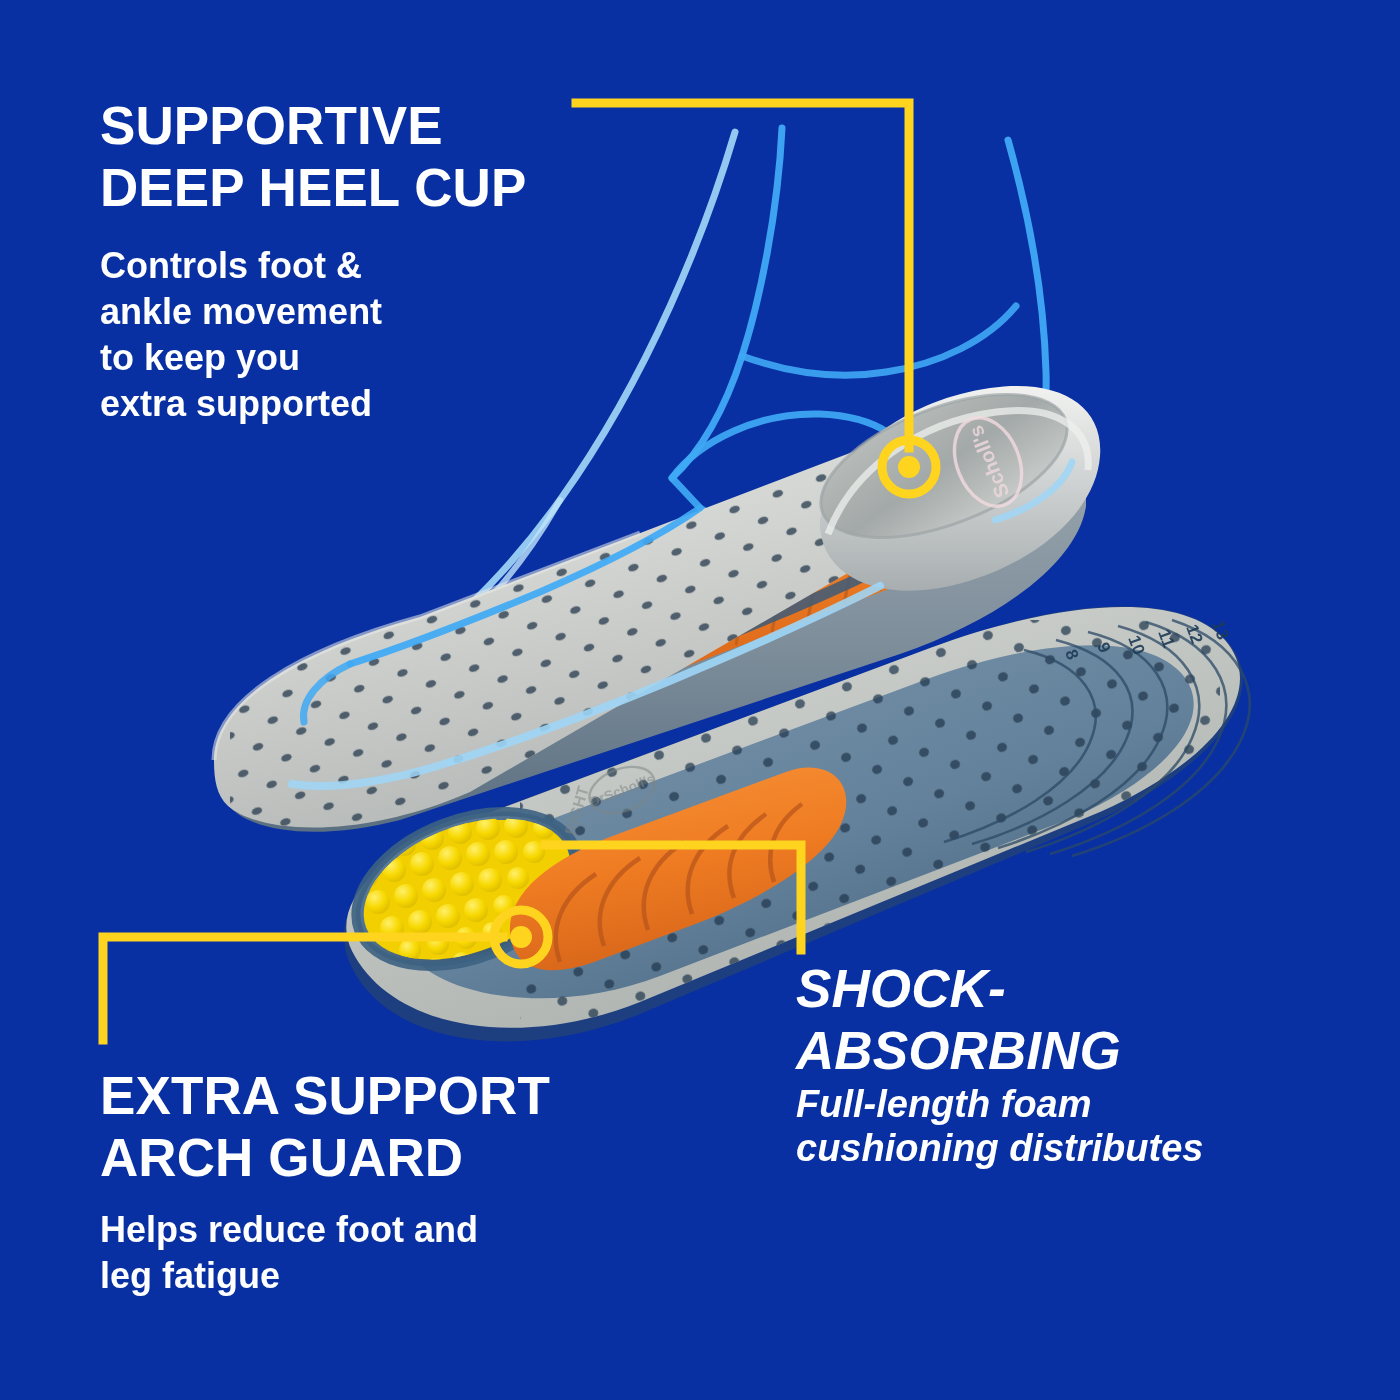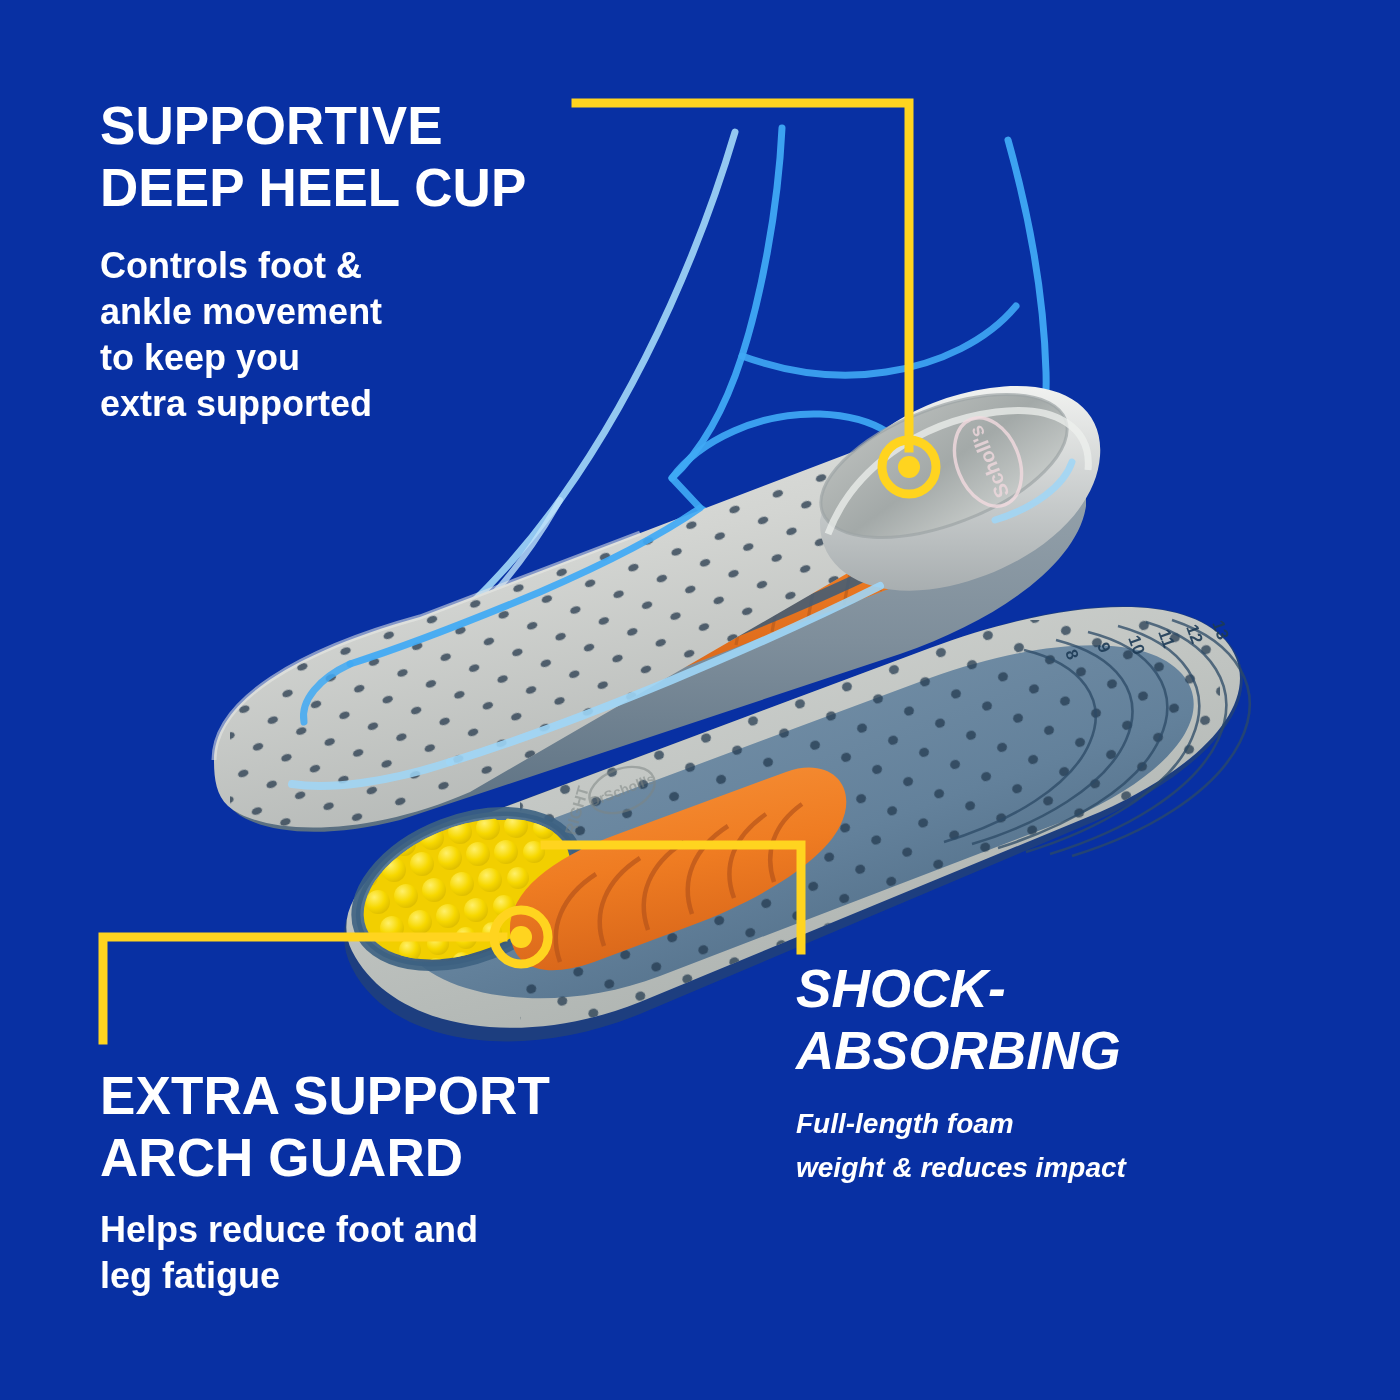--- a/index.html
+++ b/index.html
@@ -40,21 +40,21 @@
   #blk-heel .subcopy  { font-size:36px; line-height:46px; margin-top:24px; }
 
   
   #blk-arch { left:100px; top:1065px; width:600px; }
   #blk-arch .headline { font-size:53px; line-height:62px; }
   #blk-arch .subcopy  { font-size:36px; line-height:46px; margin-top:18px; }
 
   
   #blk-shock { left:796px; top:958px; width:520px;font-style:italic; }
   #blk-shock .headline { font-size:53px; line-height:62px; }
-  #blk-shock .subcopy  { font-size:28px; line-height:44px; margin-top:20px; }
+  #blk-shock .subcopy  { font-size:38px; line-height:44px; }
 
   .hl-line { display:block; white-space:pre; }
   .sc-line { display:block; white-space:pre; }
 </style>
 </head>
 <body>
 
 <div id="stage">
 
   <svg id="art" viewBox="0 0 1400 1400" xmlns="http://www.w3.org/2000/svg">
@@ -370,17 +370,17 @@
     </div>
   </div>
 
   <div class="block" id="blk-shock">
     <div class="headline">
       <span class="hl-line">SHOCK-</span>
       <span class="hl-line">ABSORBING</span>
     </div>
     <div class="subcopy">
       <span class="sc-line">Full-length foam</span>
-      <span class="sc-line">weight &amp; reduces impact</span>
+      <span class="sc-line">cushioning distributes</span>
     </div>
   </div>
 
 </div>
 
 </body></html>

